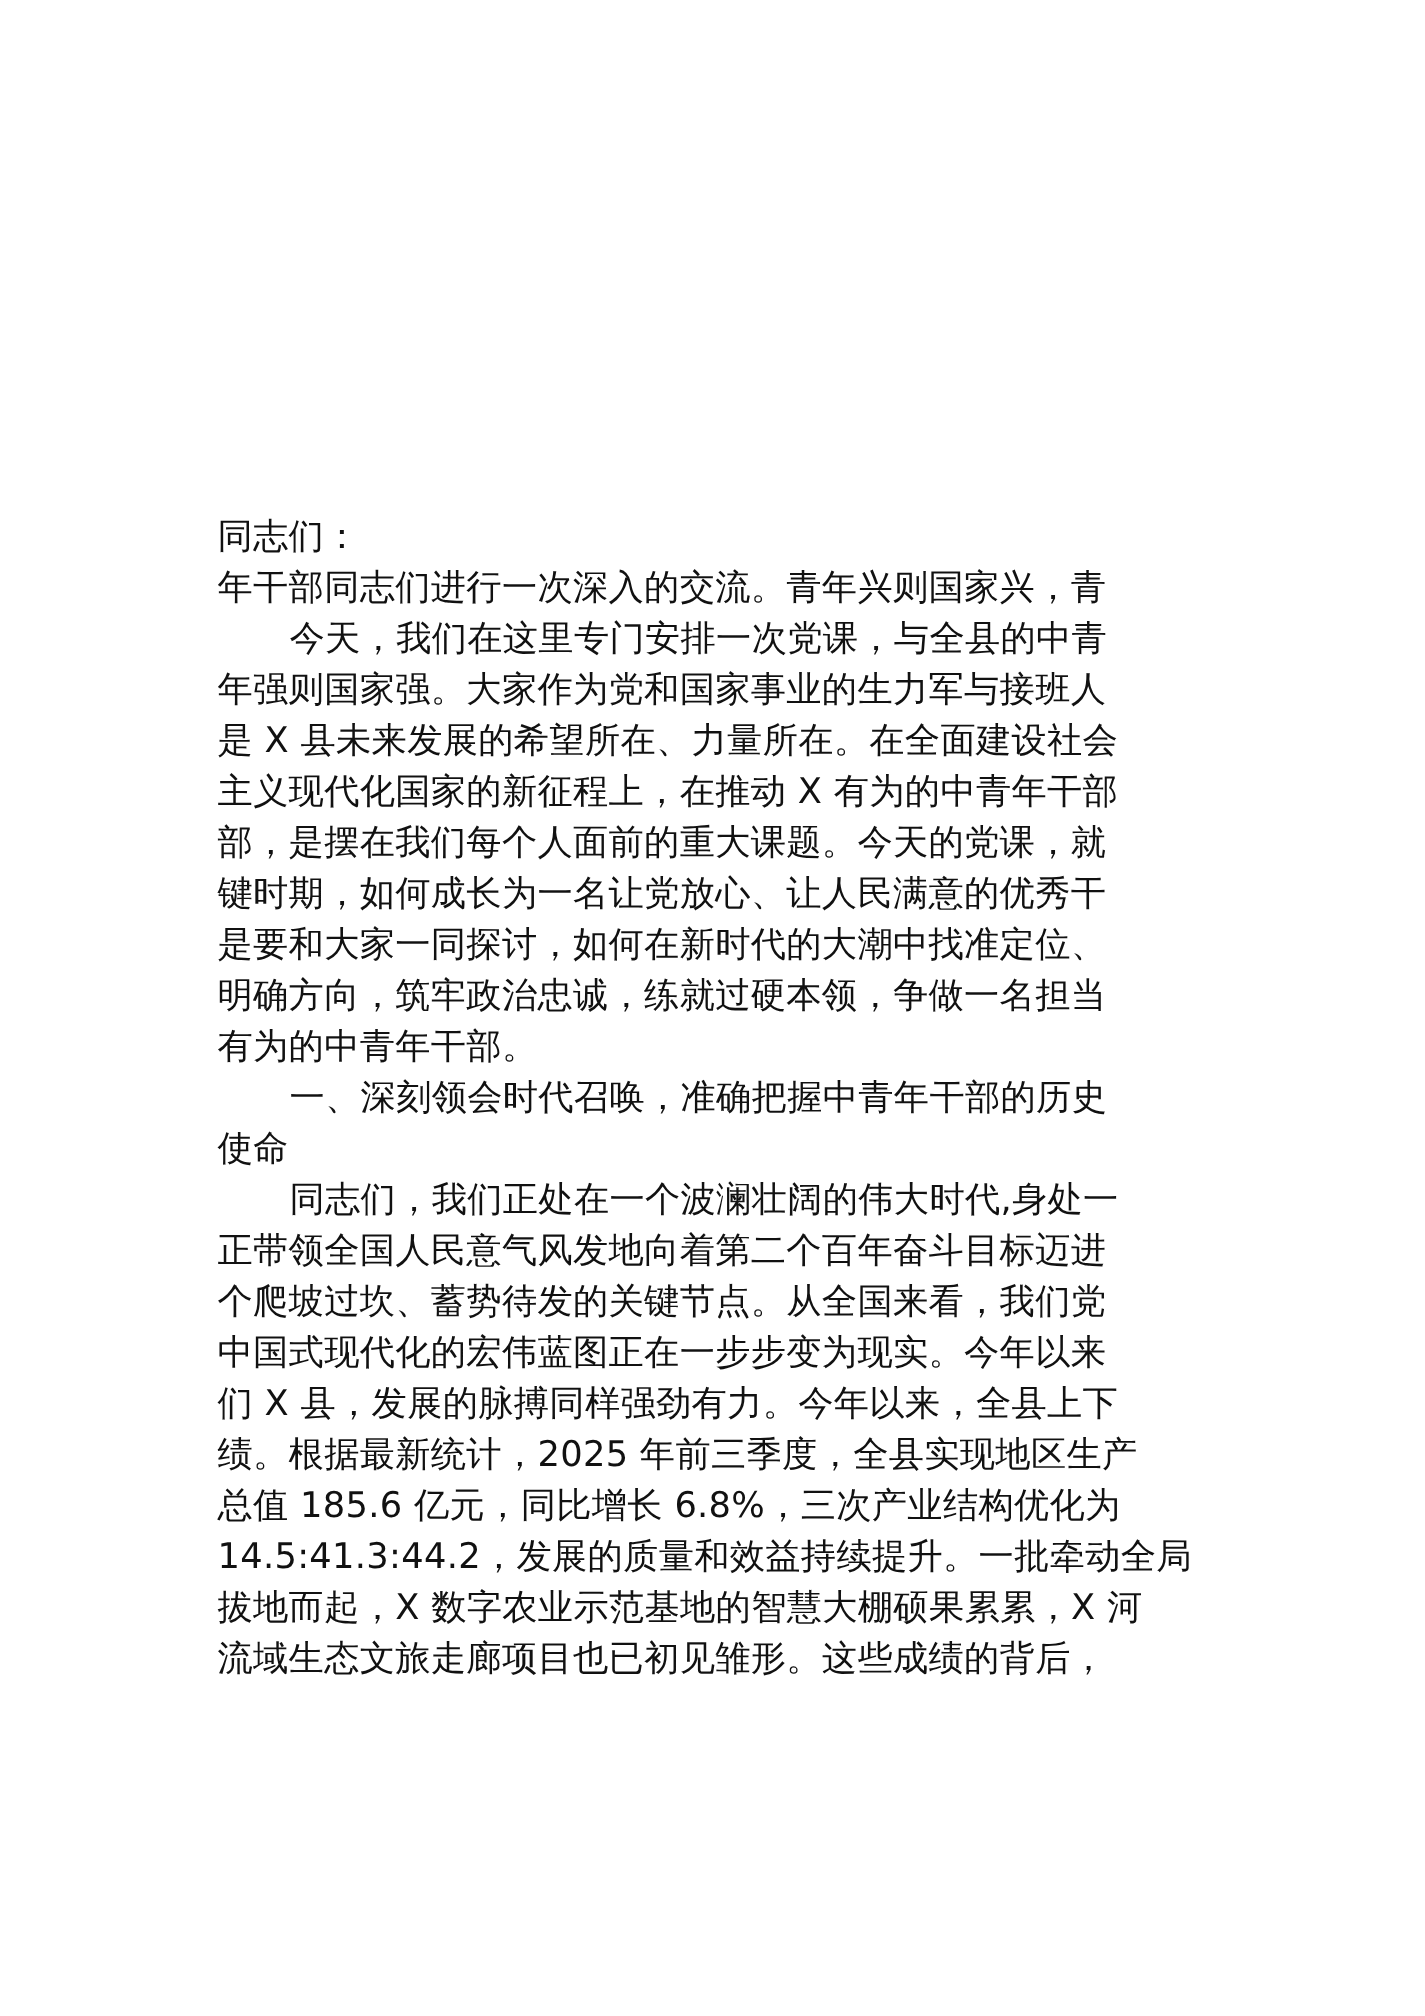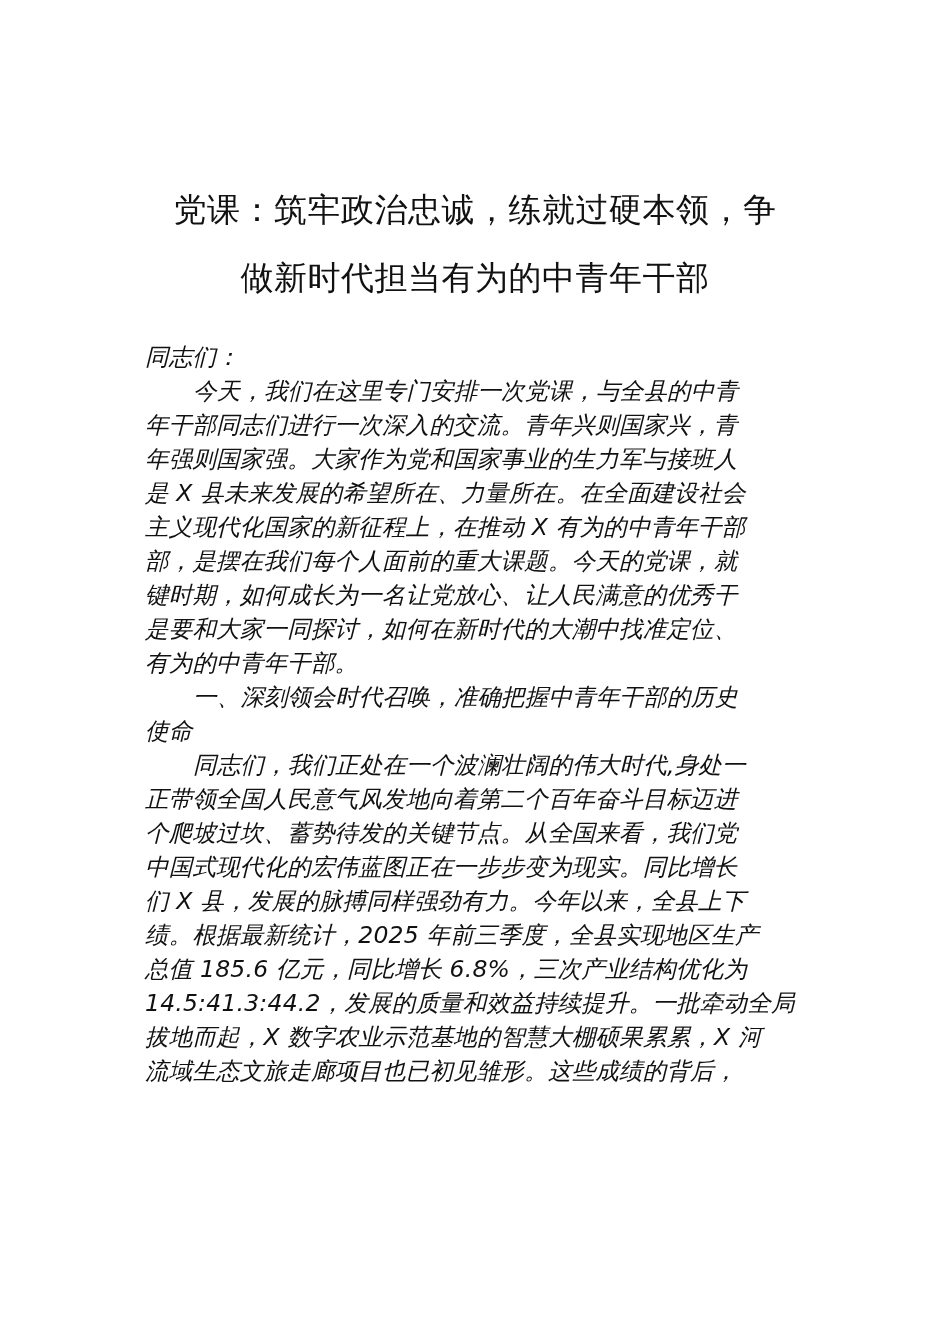--- a/index.html
+++ b/index.html
@@ -2,52 +2,49 @@
 <html><head>
   <meta charset="utf-8">
   <style>
     html, body { margin:0; padding:0; background:#ffffff; }
     body { width:950px; height:1344px; position:relative; overflow:hidden;
            font-family:"DejaVu Sans", "Liberation Sans", sans-serif; color:#111; }
     .page { position:absolute; left:0; top:0; width:950px; height:1344px; background:#fff; }
     .title { position:absolute; left:120px; width:710px; top:176px; text-align:center;
              font-size:33px; line-height:68px; letter-spacing:0.5px; }
     .title div { white-space:nowrap; }
-    .body { position:absolute; left:145px; top:340px; width:665px;font-style:italic; }
+    .body { position:absolute; left:145px; top:340px; width:665px; }
     .line { height:34px; line-height:34px; font-size:23.5px; white-space:nowrap;
             letter-spacing:0.2px; }
     .indent { padding-left:48px; }
   </style>
 </head>
 <body>
 
 <div class="page">
-  <div class="title">
-    <div>党课：筑牢政治忠诚，练就过硬本领，争</div>
-    <div>做新时代担当有为的中青年干部</div>
-  </div>
 
   <div class="body">
     <div class="line">同志们：</div>
     <div id="lines">
+        <div class="line">年干部同志们进行一次深入的交流。青年兴则国家兴，青</div>
         <div class="line indent">今天，我们在这里专门安排一次党课，与全县的中青</div>
-        <div class="line">年干部同志们进行一次深入的交流。青年兴则国家兴，青</div>
         <div class="line">年强则国家强。大家作为党和国家事业的生力军与接班人</div>
         <div class="line">是 X 县未来发展的希望所在、力量所在。在全面建设社会</div>
         <div class="line">主义现代化国家的新征程上，在推动 X 有为的中青年干部</div>
         <div class="line">部，是摆在我们每个人面前的重大课题。今天的党课，就</div>
         <div class="line">键时期，如何成长为一名让党放心、让人民满意的优秀干</div>
         <div class="line">是要和大家一同探讨，如何在新时代的大潮中找准定位、</div>
+        <div class="line">明确方向，筑牢政治忠诚，练就过硬本领，争做一名担当</div>
         <div class="line">有为的中青年干部。</div>
         <div class="line indent">一、深刻领会时代召唤，准确把握中青年干部的历史</div>
         <div class="line">使命</div>
         <div class="line indent">同志们，我们正处在一个波澜壮阔的伟大时代,身处一</div>
         <div class="line">正带领全国人民意气风发地向着第二个百年奋斗目标迈进</div>
         <div class="line">个爬坡过坎、蓄势待发的关键节点。从全国来看，我们党</div>
-        <div class="line">中国式现代化的宏伟蓝图正在一步步变为现实。同比增长</div>
+        <div class="line">中国式现代化的宏伟蓝图正在一步步变为现实。今年以来</div>
         <div class="line">们 X 县，发展的脉搏同样强劲有力。今年以来，全县上下</div>
         <div class="line">绩。根据最新统计，2025 年前三季度，全县实现地区生产</div>
         <div class="line">总值 185.6 亿元，同比增长 6.8%，三次产业结构优化为</div>
         <div class="line">14.5:41.3:44.2，发展的质量和效益持续提升。一批牵动全局</div>
         <div class="line">拔地而起，X 数字农业示范基地的智慧大棚硕果累累，X 河</div>
         <div class="line">流域生态文旅走廊项目也已初见雏形。这些成绩的背后，</div>
       </div>
   </div>
 </div>
 

